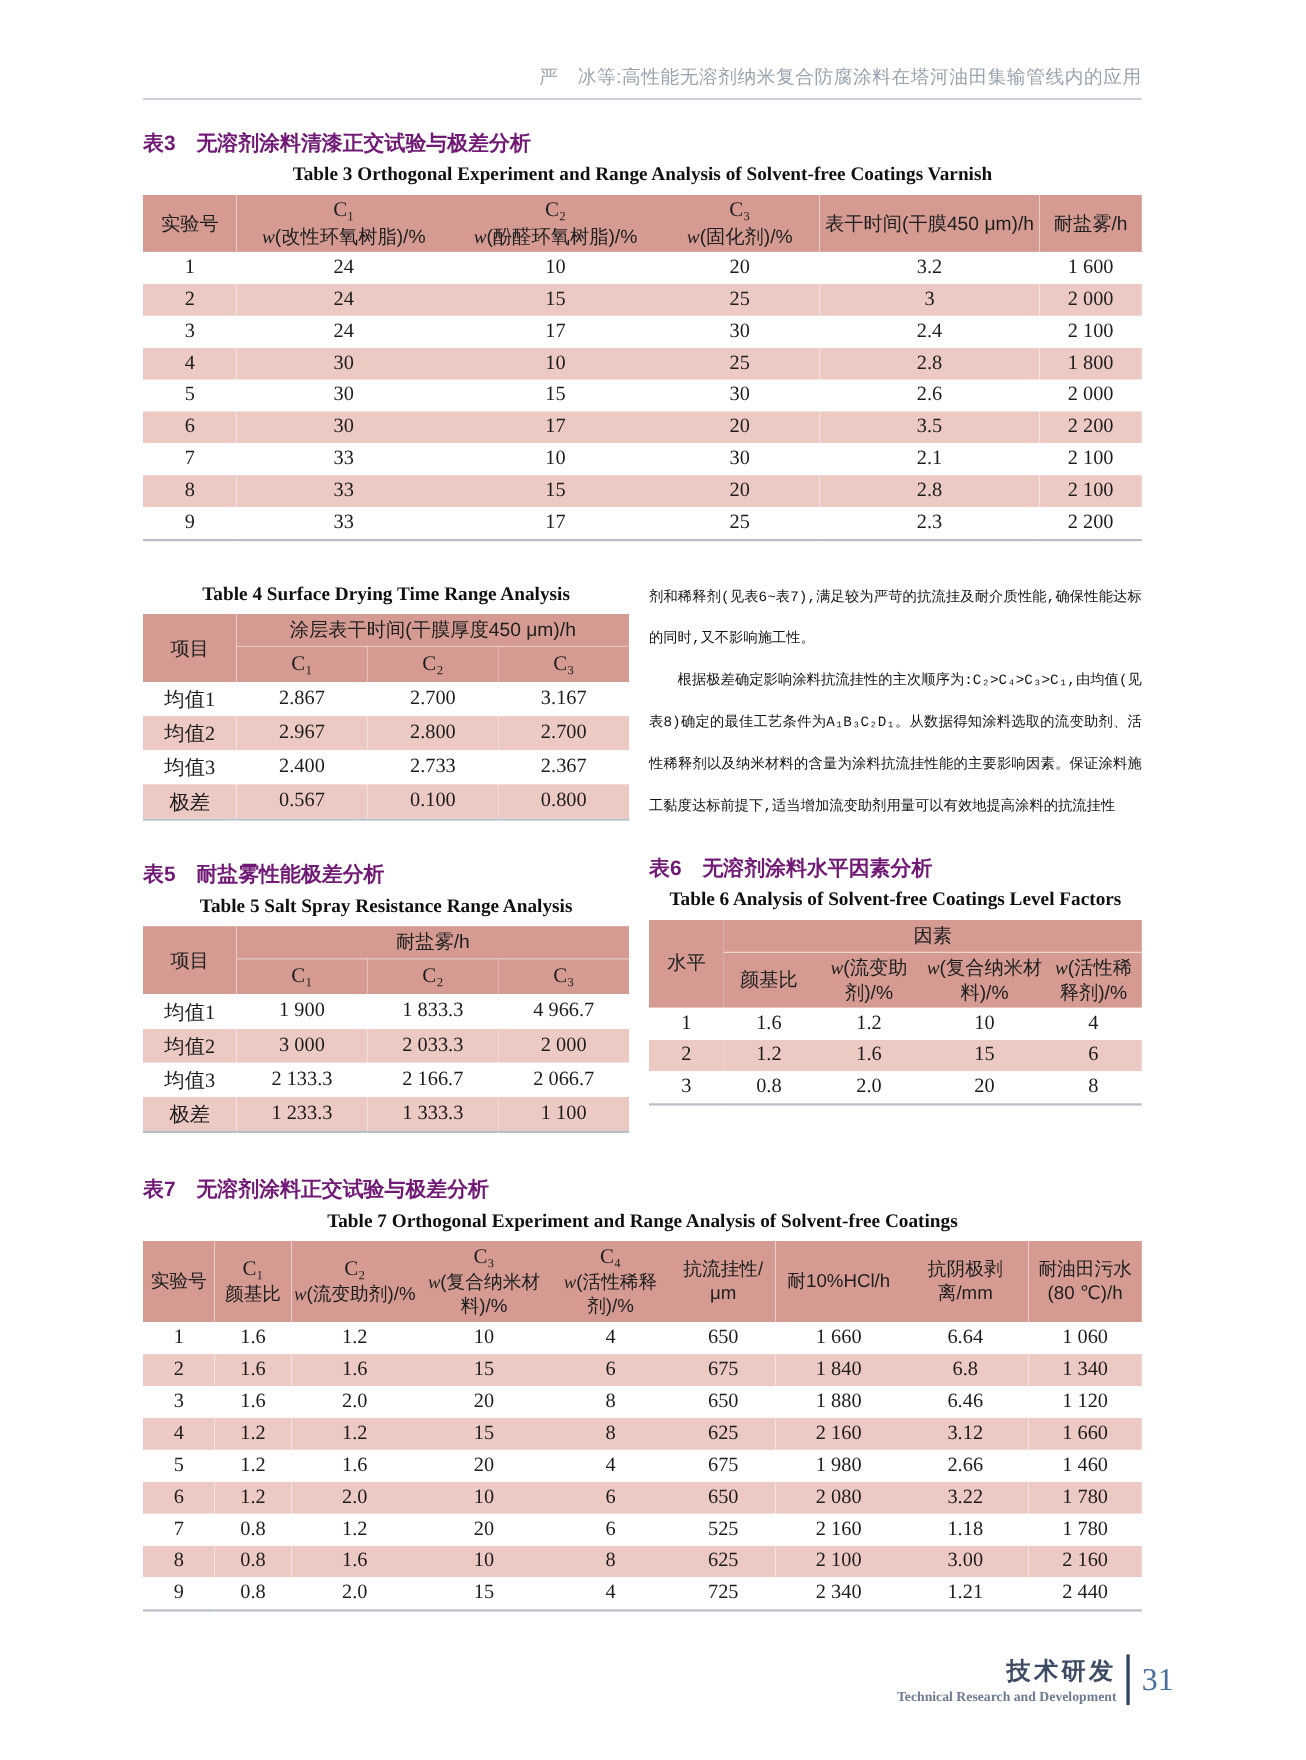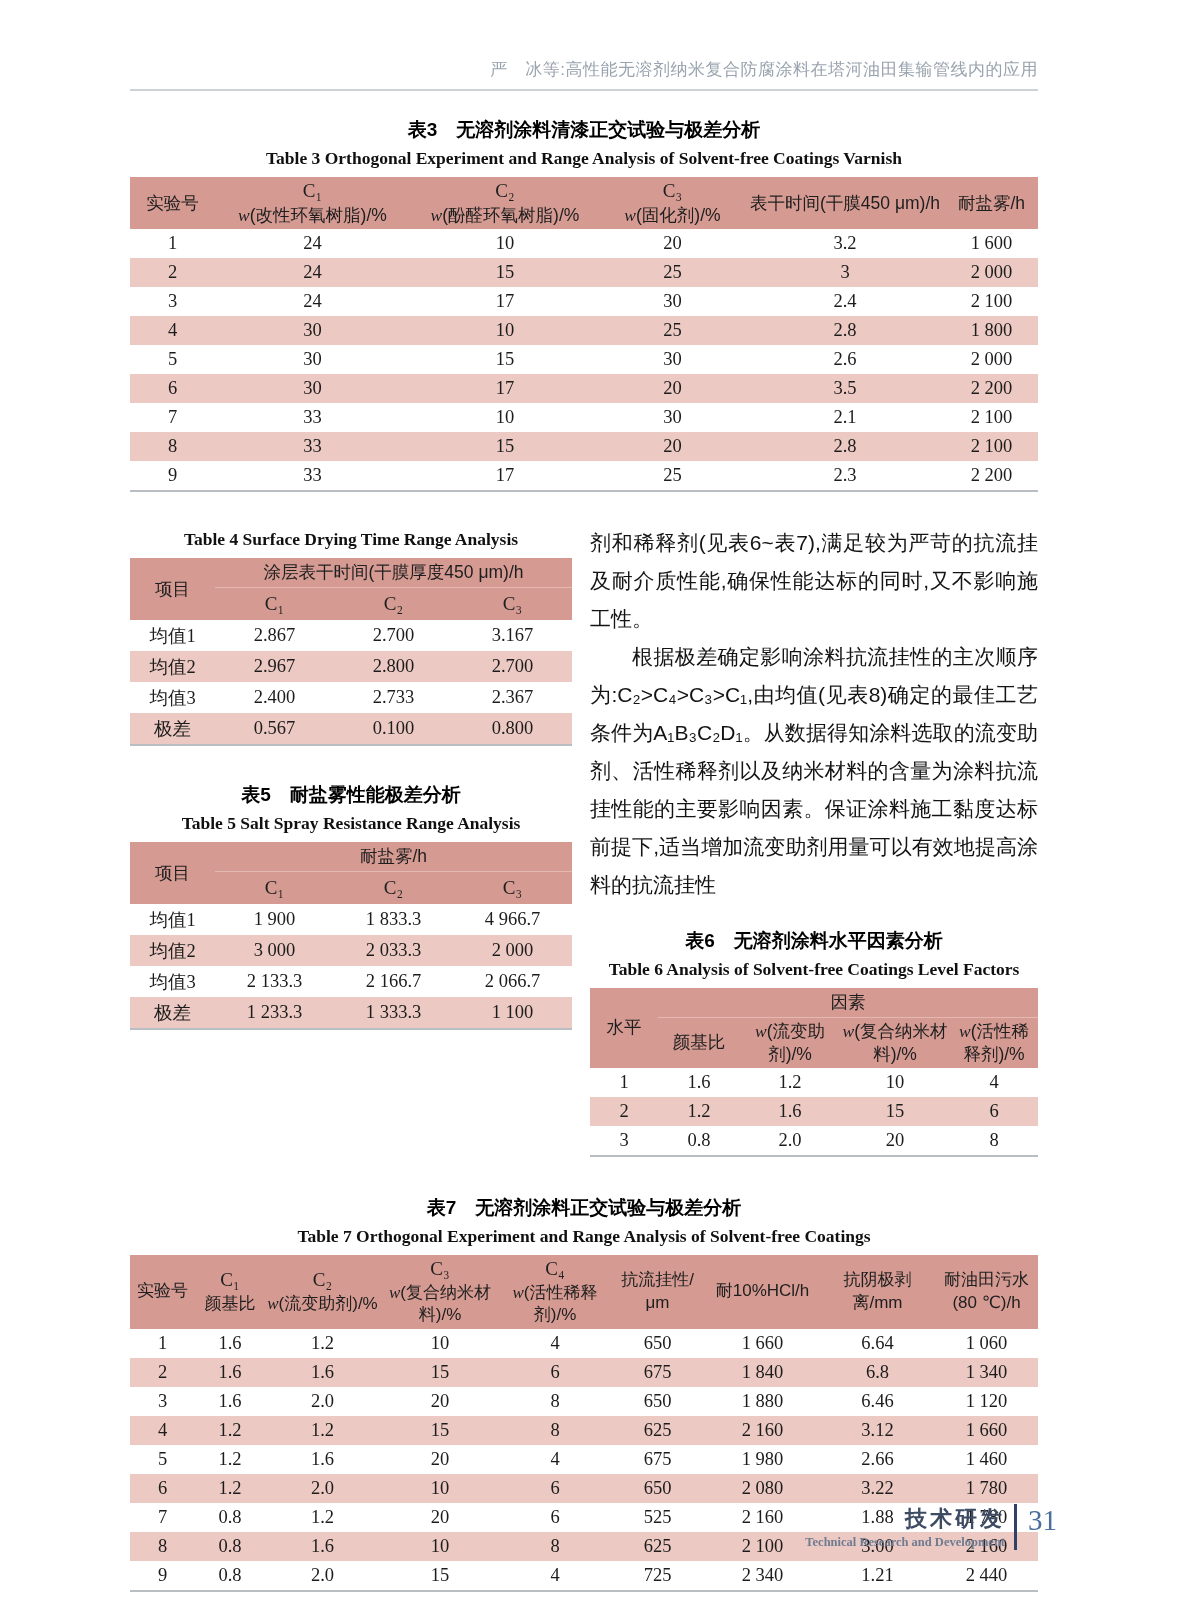--- a/index.html
+++ b/index.html
@@ -8,21 +8,21 @@
     font-family:"Liberation Sans","DejaVu Sans",sans-serif; color:#1c1c1c;
     overflow:hidden;
   }
   .content { position:absolute; left:130px; top:0; width:908px; }
 
   .running-head {
     padding-top:58px; text-align:right; color:#99a3ae; font-size:17px; letter-spacing:.5px;
   }
   .head-rule { border:none; border-top:2px solid #ccd2d7; margin:8px 0 0 0; }
 
-  .cap-zh { text-align:center; font-weight:bold; font-size:19px; color:#000000; }
+  .cap-zh { font-weight:bold; font-size:19px; color:#701a75; }
   .cap-en {
     text-align:center; font-weight:bold; font-size:17.5px; color:#101010;
     font-family:"Liberation Serif","DejaVu Serif",serif; margin-top:5px;
   }
   .mt-t3 { margin-top:26px; }
   .cap-gap { margin-bottom:8px; }
 
   table { border-collapse:collapse; table-layout:fixed; width:100%; border-bottom:2px solid #b8bec4; }
   th, td { text-align:center; font-weight:normal; overflow:hidden; }
   thead th {
@@ -41,31 +41,31 @@
   .t7-head th { height:70px; font-size:17px; }
   .span-head { border-bottom:1px solid #e3b9b2; }
   .subrow th { height:28px; }
   .sprow th { height:25px; }
 
   .twocol { display:flex; margin-top:32px; }
   .col-l { width:442px; }
   .col-r { width:448px; margin-left:18px; }
 
   .para {
-    font-family:Liberation Sans, sans-serif; font-size:21px;
+    font-family:Liberation Mono, monospace; font-size:13px;
     line-height:38px; text-align:justify; color:#141414;
   }
   .para p { margin:0; }
   .para p.indent { text-indent:2em; }
 
   .gap-t5 { margin-top:36px; }
   .gap-t6 { margin-top:24px; }
   .gap-t7 { margin-top:38px; }
 
-  .footer { position:absolute; right:130px; bottom:50px; display:flex; }
+  .footer { position:absolute; right:120px; bottom:50px; display:flex; align-items:center; }
   .footer-txt { text-align:right; margin-right:9px; }
   .f-zh { font-size:22px; font-weight:bold; color:#3d4b63; letter-spacing:3px; }
   .f-en { font-size:12.5px; font-weight:bold; color:#6e7b91; font-family:"Liberation Serif","DejaVu Serif",serif; margin-top:1px;margin-left:33px; }
   .f-bar { width:3px; height:46px; background:#2f4266; margin-right:11px; }
   .f-num { font-size:29px; color:#4a6f9b; font-family:"Liberation Serif","DejaVu Serif",serif; }
 </style>
 </head>
 <body>
 
 <div class="content">
@@ -440,21 +440,21 @@
           <td>1 780</td>
         </tr>
         <tr>
           <td>7</td>
           <td>0.8</td>
           <td>1.2</td>
           <td>20</td>
           <td>6</td>
           <td>525</td>
           <td>2 160</td>
-          <td>1.88</td>
+          <td>1.18</td>
           <td>1 780</td>
         </tr>
         <tr>
           <td>8</td>
           <td>0.8</td>
           <td>1.6</td>
           <td>10</td>
           <td>8</td>
           <td>625</td>
           <td>2 100</td>

